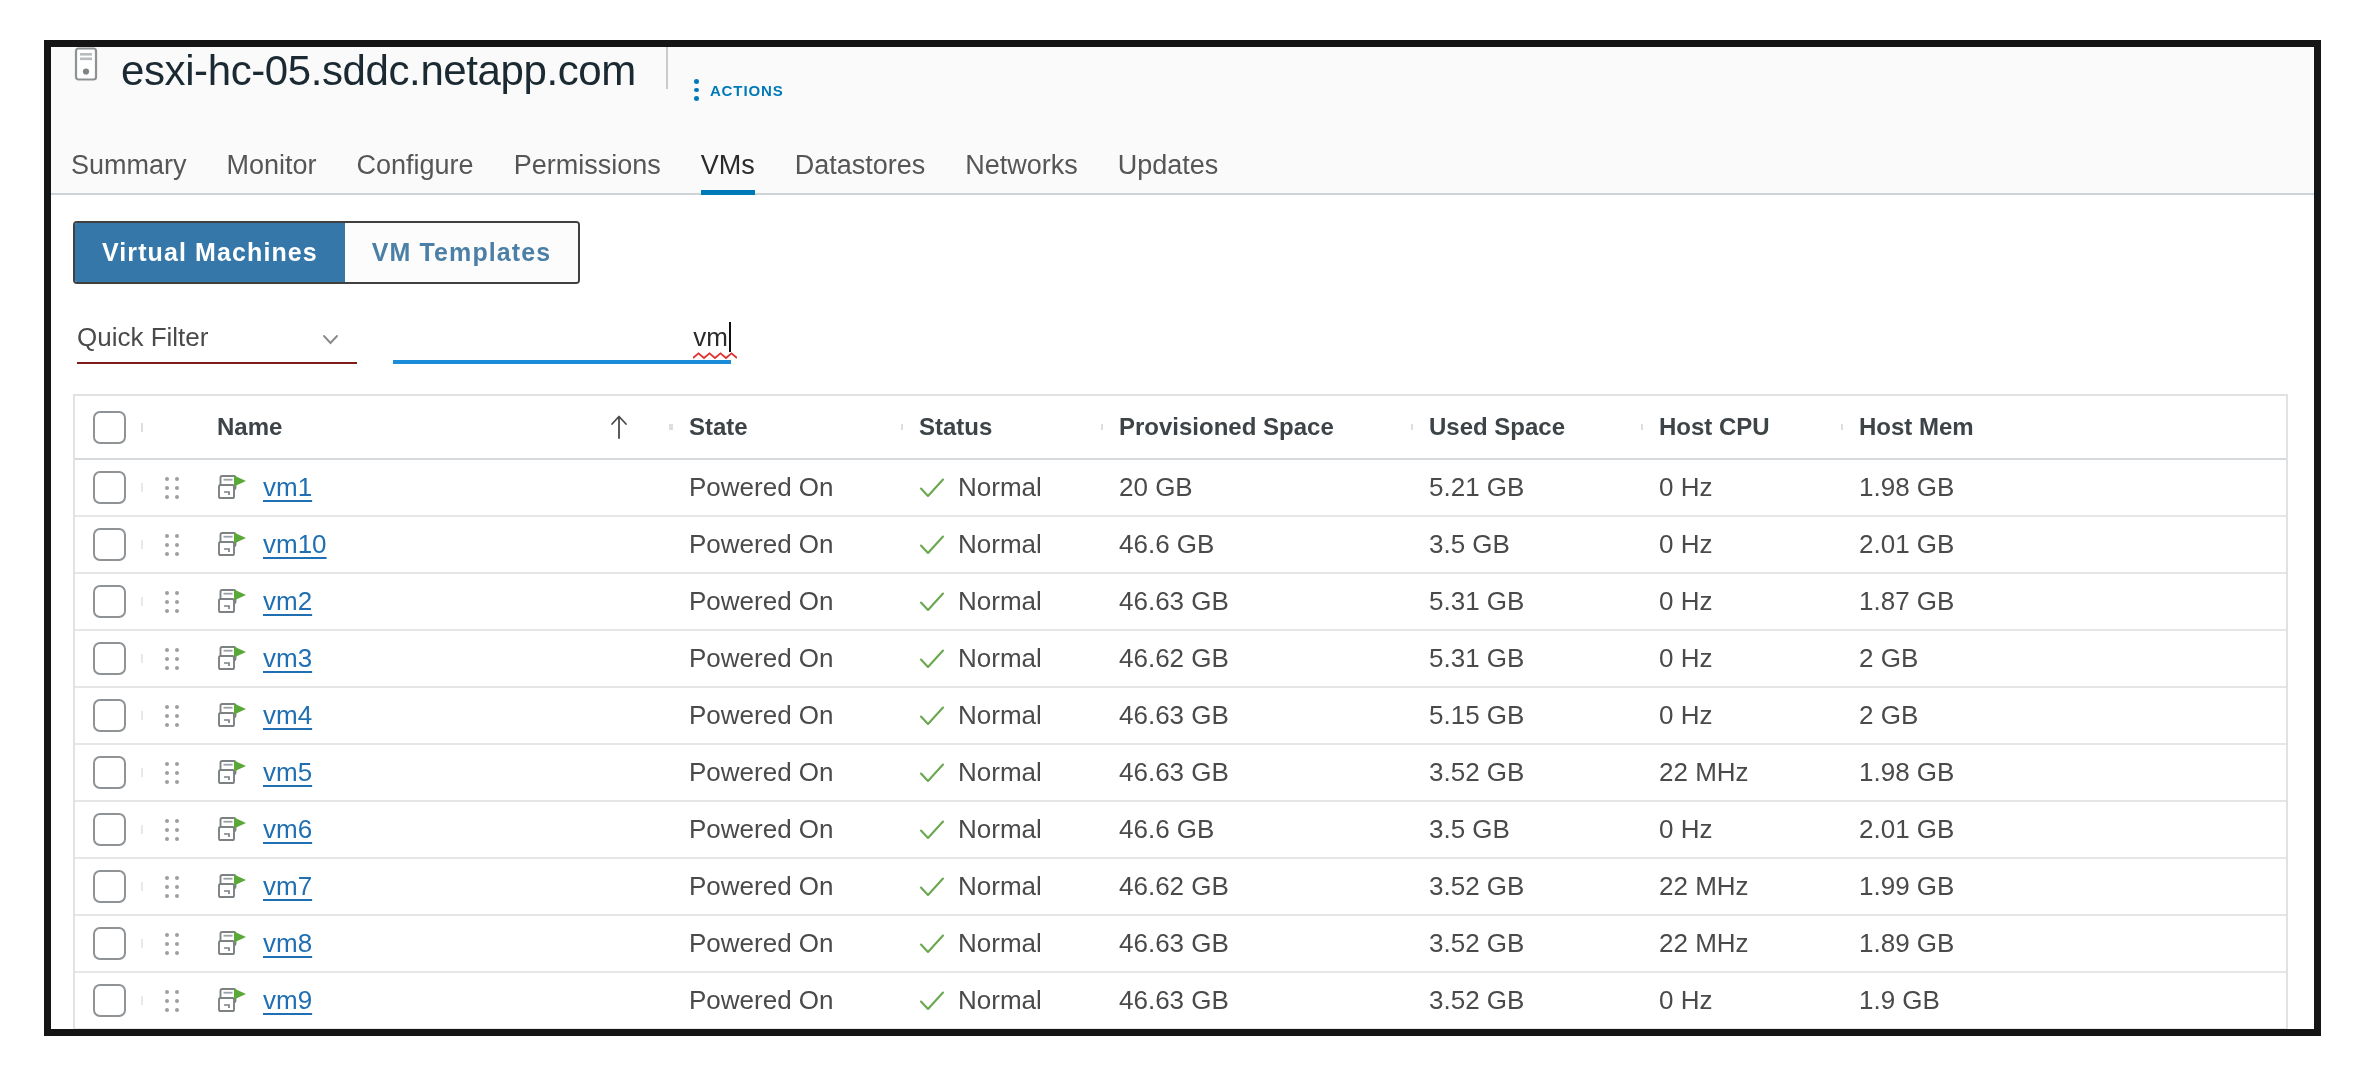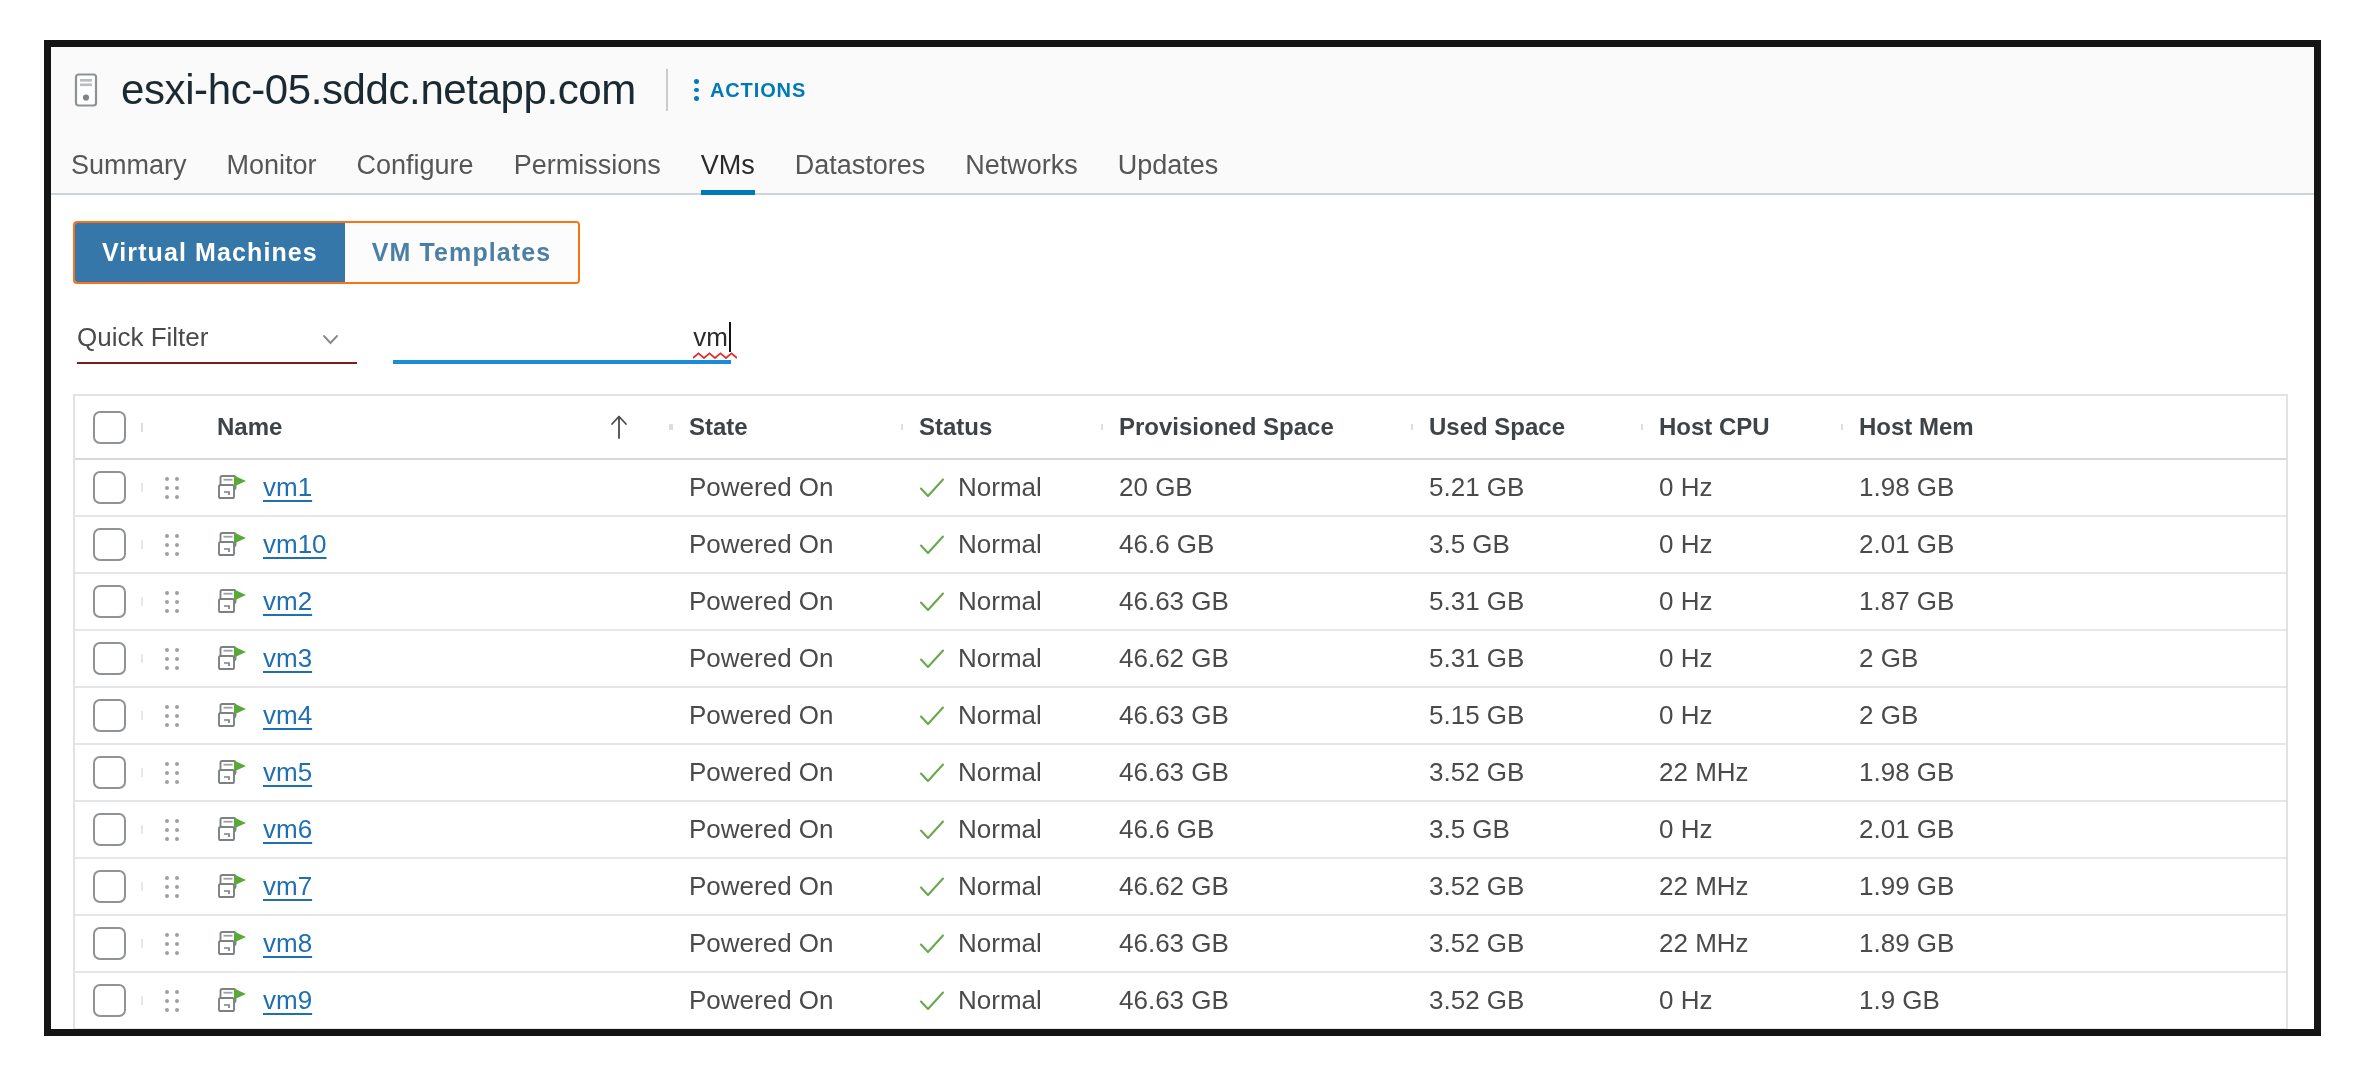--- a/index.html
+++ b/index.html
@@ -27,21 +27,20 @@
   #frame-inner {
     position: absolute;
     inset: 0;
     background: #ffffff;
     overflow: hidden;
   }
 
   
   .obj-header {
     display: flex;
-    align-items: center;
     height: 86px;
     padding: 0 0 0 22px;
     background: #fafafa;
   }
 
   .host-icon {
     width: 26px;
     height: 34px;
     margin-right: 22px;
     flex: 0 0 auto;
@@ -79,21 +78,21 @@
   }
   .kebab i {
     display: block;
     width: 5px;
     height: 5px;
     border-radius: 50%;
     background: #0079b8;
   }
 
   .actions-label {
-    font-size: 20px;
+    font-size: 15px;
     font-weight: 600;
     letter-spacing: 0.9px;
     color: #0079b8;
     text-transform: uppercase;
   }
 
   
   .tabbar {
     display: flex;
     align-items: flex-end;
@@ -129,21 +128,21 @@
   .body-area {
     background: #ffffff;
     padding: 26px 22px 0 22px;
   }
 
   
   .segmented {
     display: inline-flex;
     border-radius: 4px;
     overflow: hidden;
-    border: 2px solid #f97316;
+    border: 2px solid #404040;
   }
 
   .seg {
     font-size: 25px;
     font-weight: 600;
     letter-spacing: 1.1px;
     padding: 17px 27px;
     cursor: pointer;
     white-space: nowrap;
     line-height: 1;

